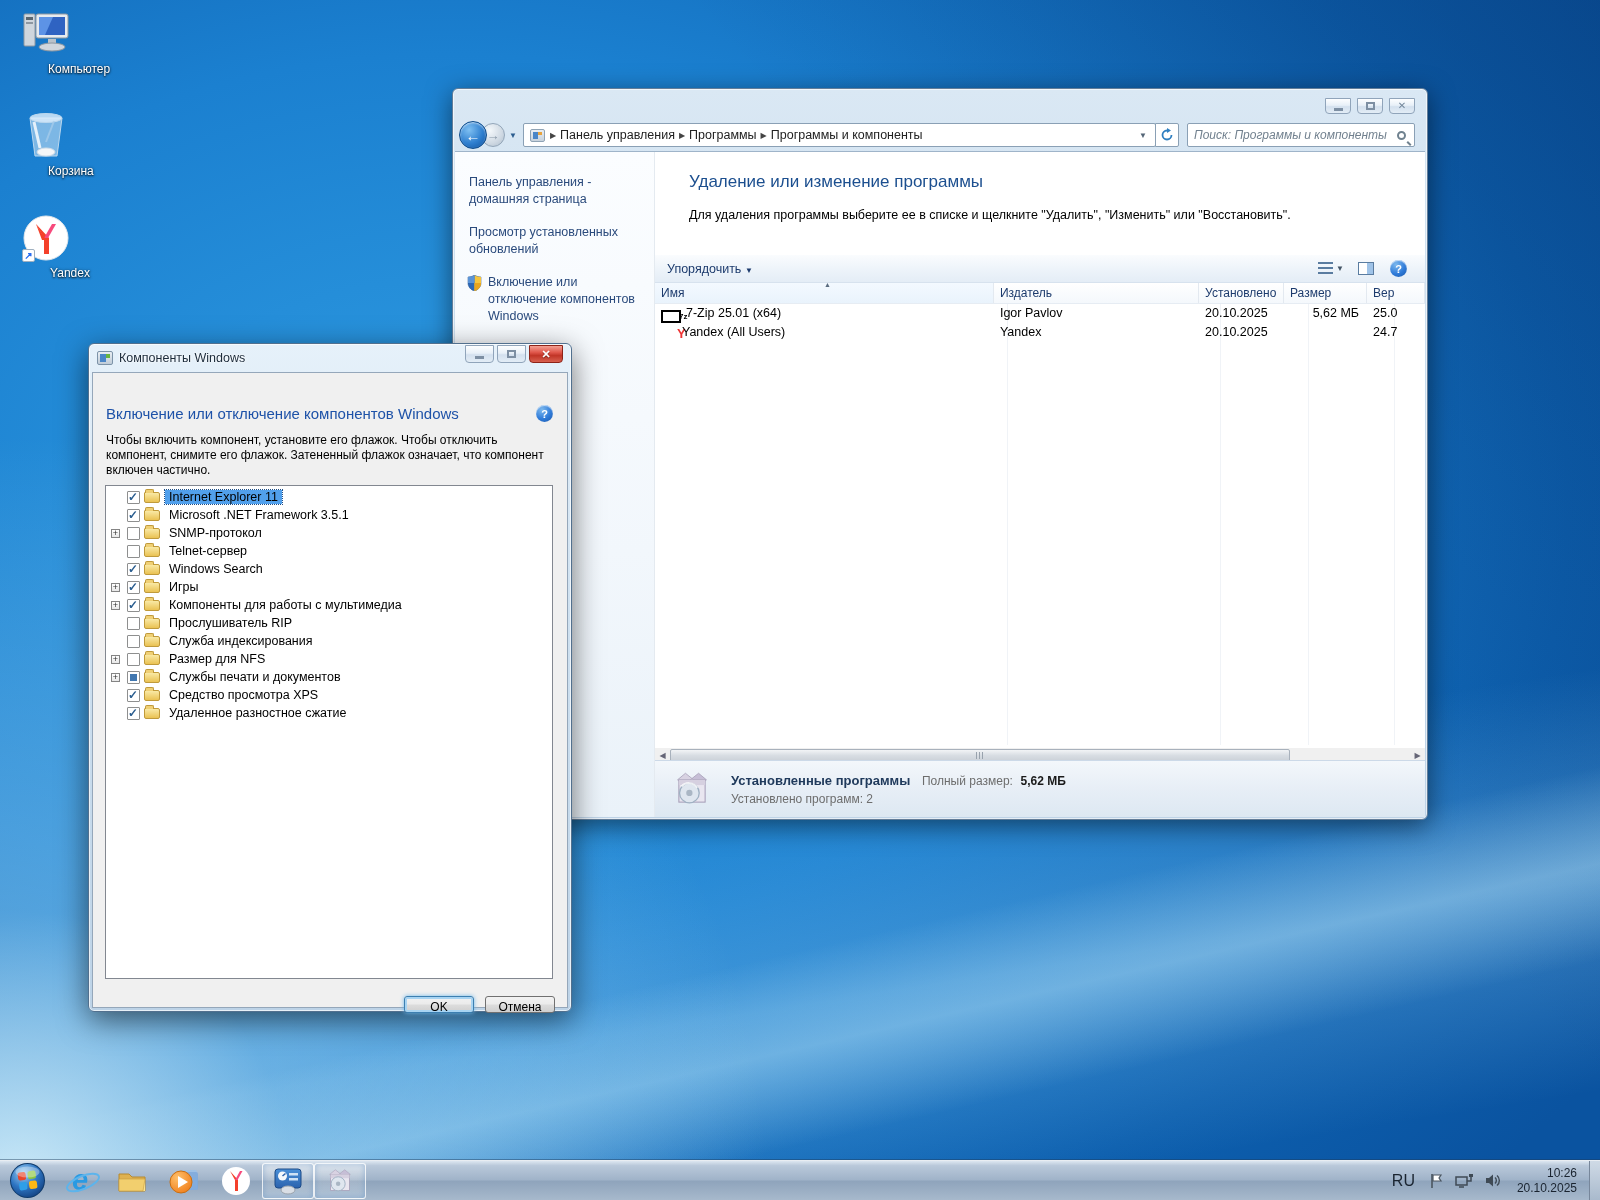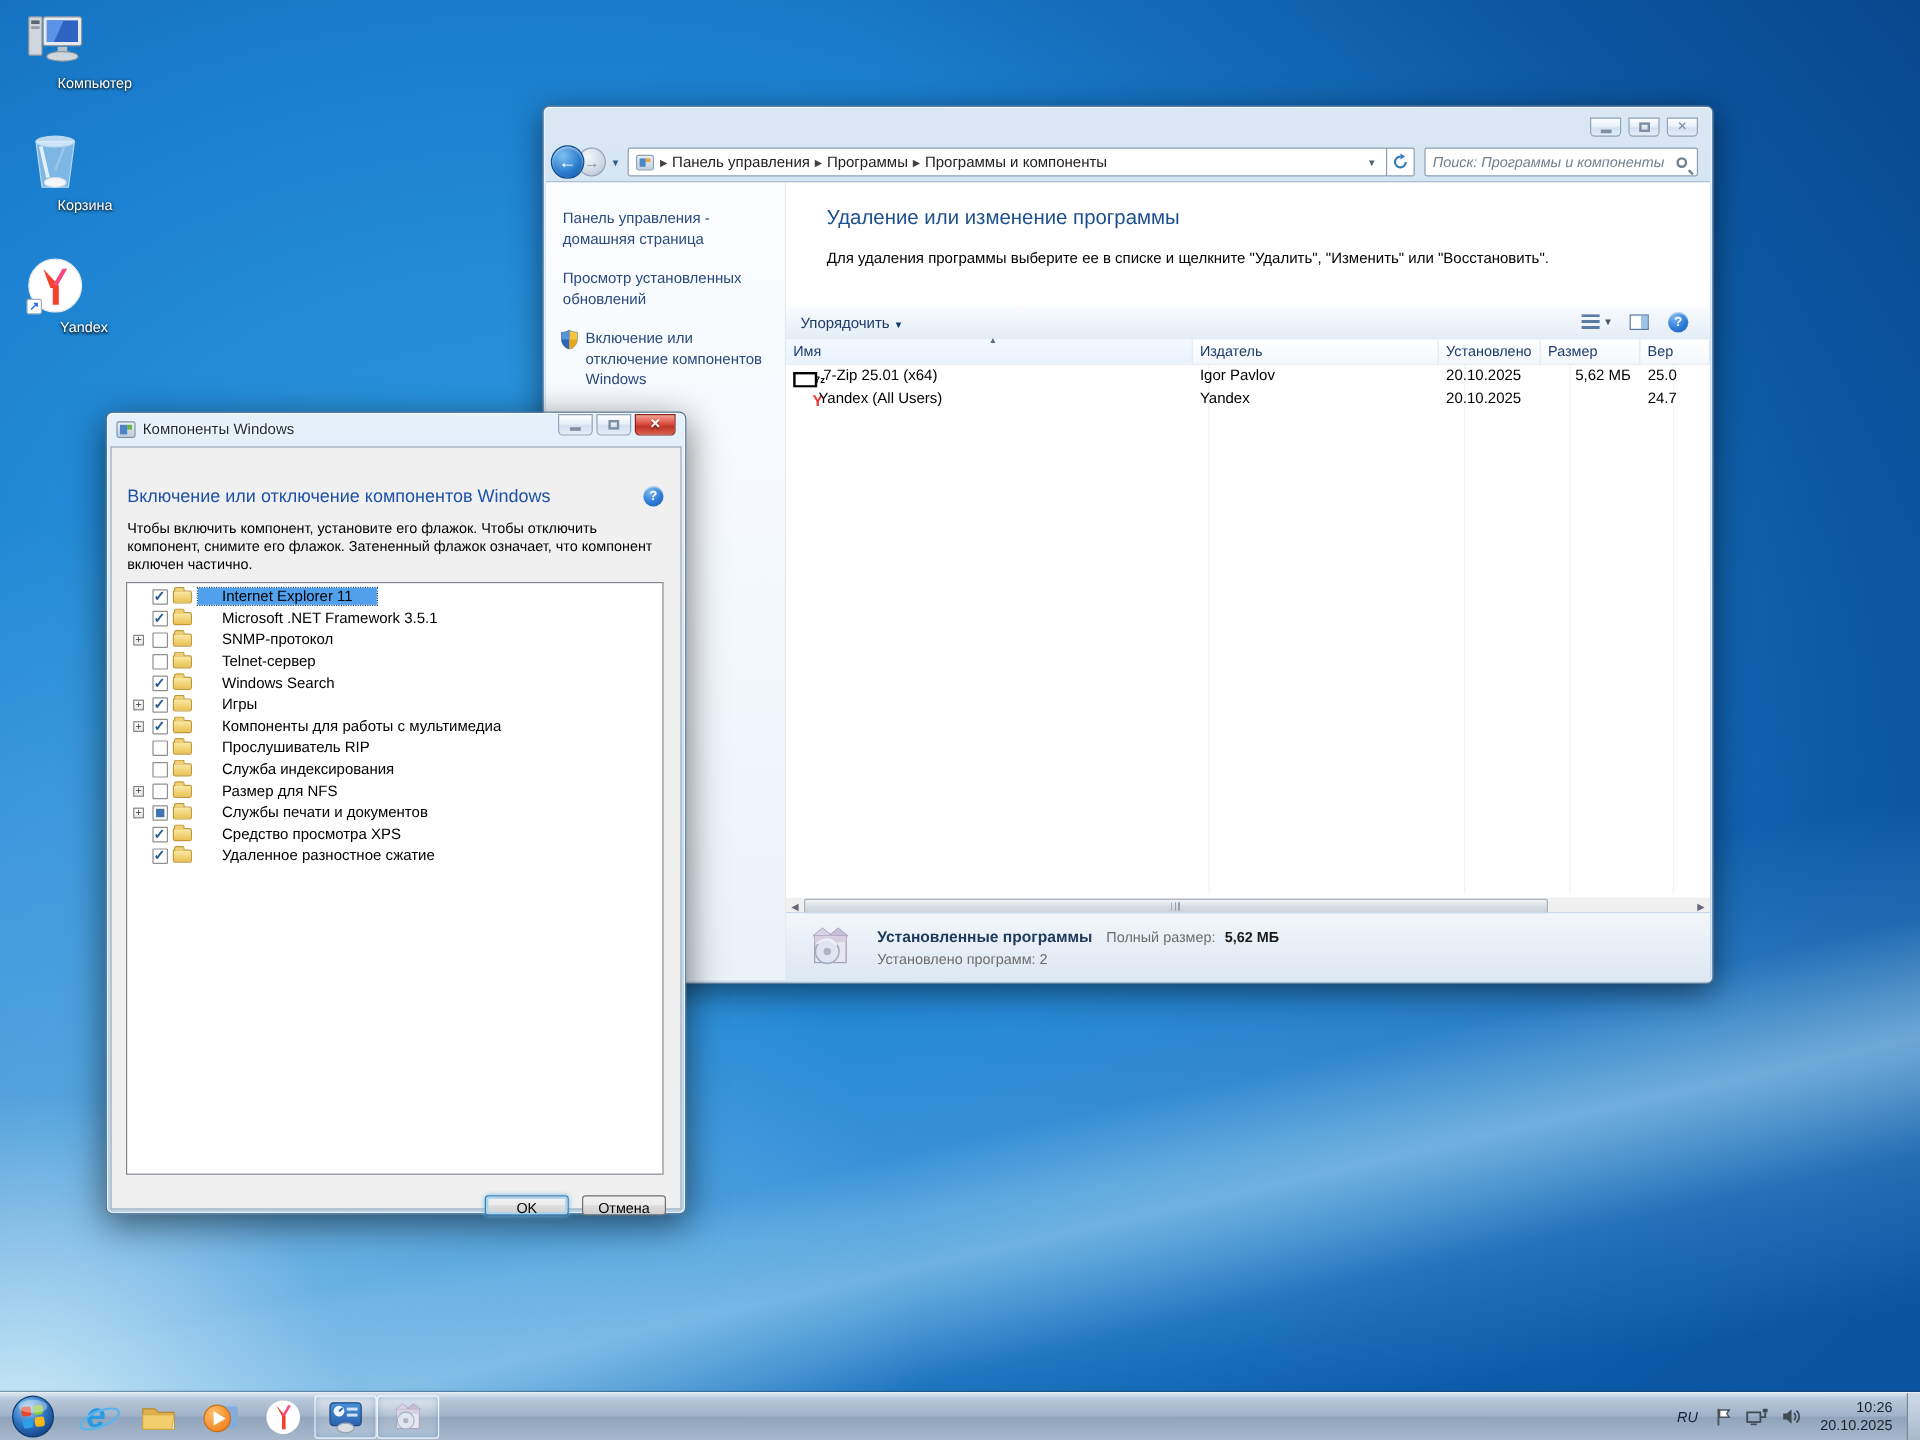--- a/index.html
+++ b/index.html
@@ -131,41 +131,41 @@
   .featlist{position:absolute;left:12px;right:14px;top:112px;height:494px;background:#fff;border:1px solid #828790;overflow:hidden;padding-top:2px;}
   .feat-row{height:18px;display:flex;align-items:center;cursor:default;}
   .expander{width:9px;height:9px;margin-left:5px;flex:none;border:1px solid #848484;background:linear-gradient(180deg,#fff,#e8e8e8);
     font-size:9px;line-height:7px;text-align:center;color:#333;cursor:pointer;}
   .cb{width:13px;height:13px;margin-left:7px;flex:none;border:1px solid #8e8f8f;border-radius:1px;background:#fff;position:relative;cursor:pointer;}
   .cb-checked::after{content:"✓";position:absolute;left:0px;top:-2px;font-size:12px;font-weight:bold;color:#2a5d8f;}
   .cb-partial::after{content:"";position:absolute;left:2px;top:2px;width:7px;height:7px;background:#4177b0;}
   .folder{width:16px;height:11px;margin-left:4px;flex:none;background:linear-gradient(180deg,#f9e9a5,#eac253);
     border:1px solid #c09a3a;border-radius:1px 2px 2px 2px;position:relative;}
   .folder::before{content:"";position:absolute;left:0px;top:-4px;width:7px;height:3px;background:#f0d075;border:1px solid #c09a3a;border-bottom:none;border-radius:2px 2px 0 0;}
-  .feat-label{margin-left:5px;font-size:12.5px;color:#000;white-space:nowrap;padding:0 20px;}
+  .feat-label{margin-left:5px;font-size:12.5px;color:#000;white-space:nowrap;padding:0 4px;}
   .feat-label.sel{background:#51a0ec;outline:1px dotted #1d4d86;}
   .dlgbtn{position:absolute;top:623px;width:70px;height:17px;font-size:12px;color:#000;text-align:center;line-height:21px;
     border:1px solid #707070;border-radius:3px;cursor:pointer;
     background:linear-gradient(180deg,#f2f2f2 0%,#ebebeb 49%,#dddddd 51%,#cfcfcf 100%);}
   .btn-ok{left:311px;border-color:#3c7fb1;box-shadow:0 0 0 2px #a8d4f2 inset, 0 0 4px #6fb8ea;}
   .btn-cancel{left:392px;}
 
   
   .taskbar{position:absolute;left:0;right:0;bottom:0;height:40px;z-index:10;
     background:linear-gradient(180deg,#dde7f1 0%,#b9c8da 12%,#a0b3c9 48%,#8fa4bc 52%,#a7b9cc 100%);
     border-top:1px solid rgba(255,255,255,.75);box-shadow:0 -1px 0 rgba(30,60,90,.45);display:flex;align-items:center;}
   .tb-left{display:flex;align-items:center;height:100%;}
   .startorb{width:37px;height:37px;margin:0 8px 0 9px;cursor:pointer;}
   .tb-ic{width:52px;height:36px;display:flex;align-items:center;justify-content:center;cursor:pointer;border-radius:3px;}
   .tb-ic.active{border:1px solid rgba(255,255,255,.75);background:linear-gradient(180deg,rgba(255,255,255,.55),rgba(255,255,255,.18) 50%,rgba(200,220,240,.35));
     box-shadow:inset 0 0 6px rgba(90,140,190,.5);}
   .ie-e{position:relative;font-size:29px;font-style:italic;font-weight:bold;color:#2a9ae2;line-height:29px;}
   .ie-e::after{content:"";position:absolute;left:-7px;top:9px;width:32px;height:11px;border:2px solid #5cb4ec;border-radius:50%;transform:rotate(-22deg);}
   .tb-tray{margin-left:auto;display:flex;align-items:center;height:100%;}
-  .tray-lang{font-size:12px;color:#1a2430;margin-right:14px;cursor:pointer;font-style:italic;}
+  .tray-lang{font-size:16px;color:#1a2430;margin-right:14px;cursor:pointer;}
   .tray-ic{margin-right:11px;cursor:pointer;display:flex;align-items:center;}
   .tray-clock{text-align:right;font-size:12px;color:#1a2430;line-height:15px;margin:0 12px 0 4px;cursor:pointer;}
   .showdesk{width:11px;height:40px;border-left:1px solid #77879b;background:linear-gradient(180deg,#cfdae6,#a8b9cc);cursor:pointer;}
 </style>
 </head>
 <body>
 
 <div class="stage">
   <div class="shade-tr"></div>
   <div class="beam beam1"></div>

